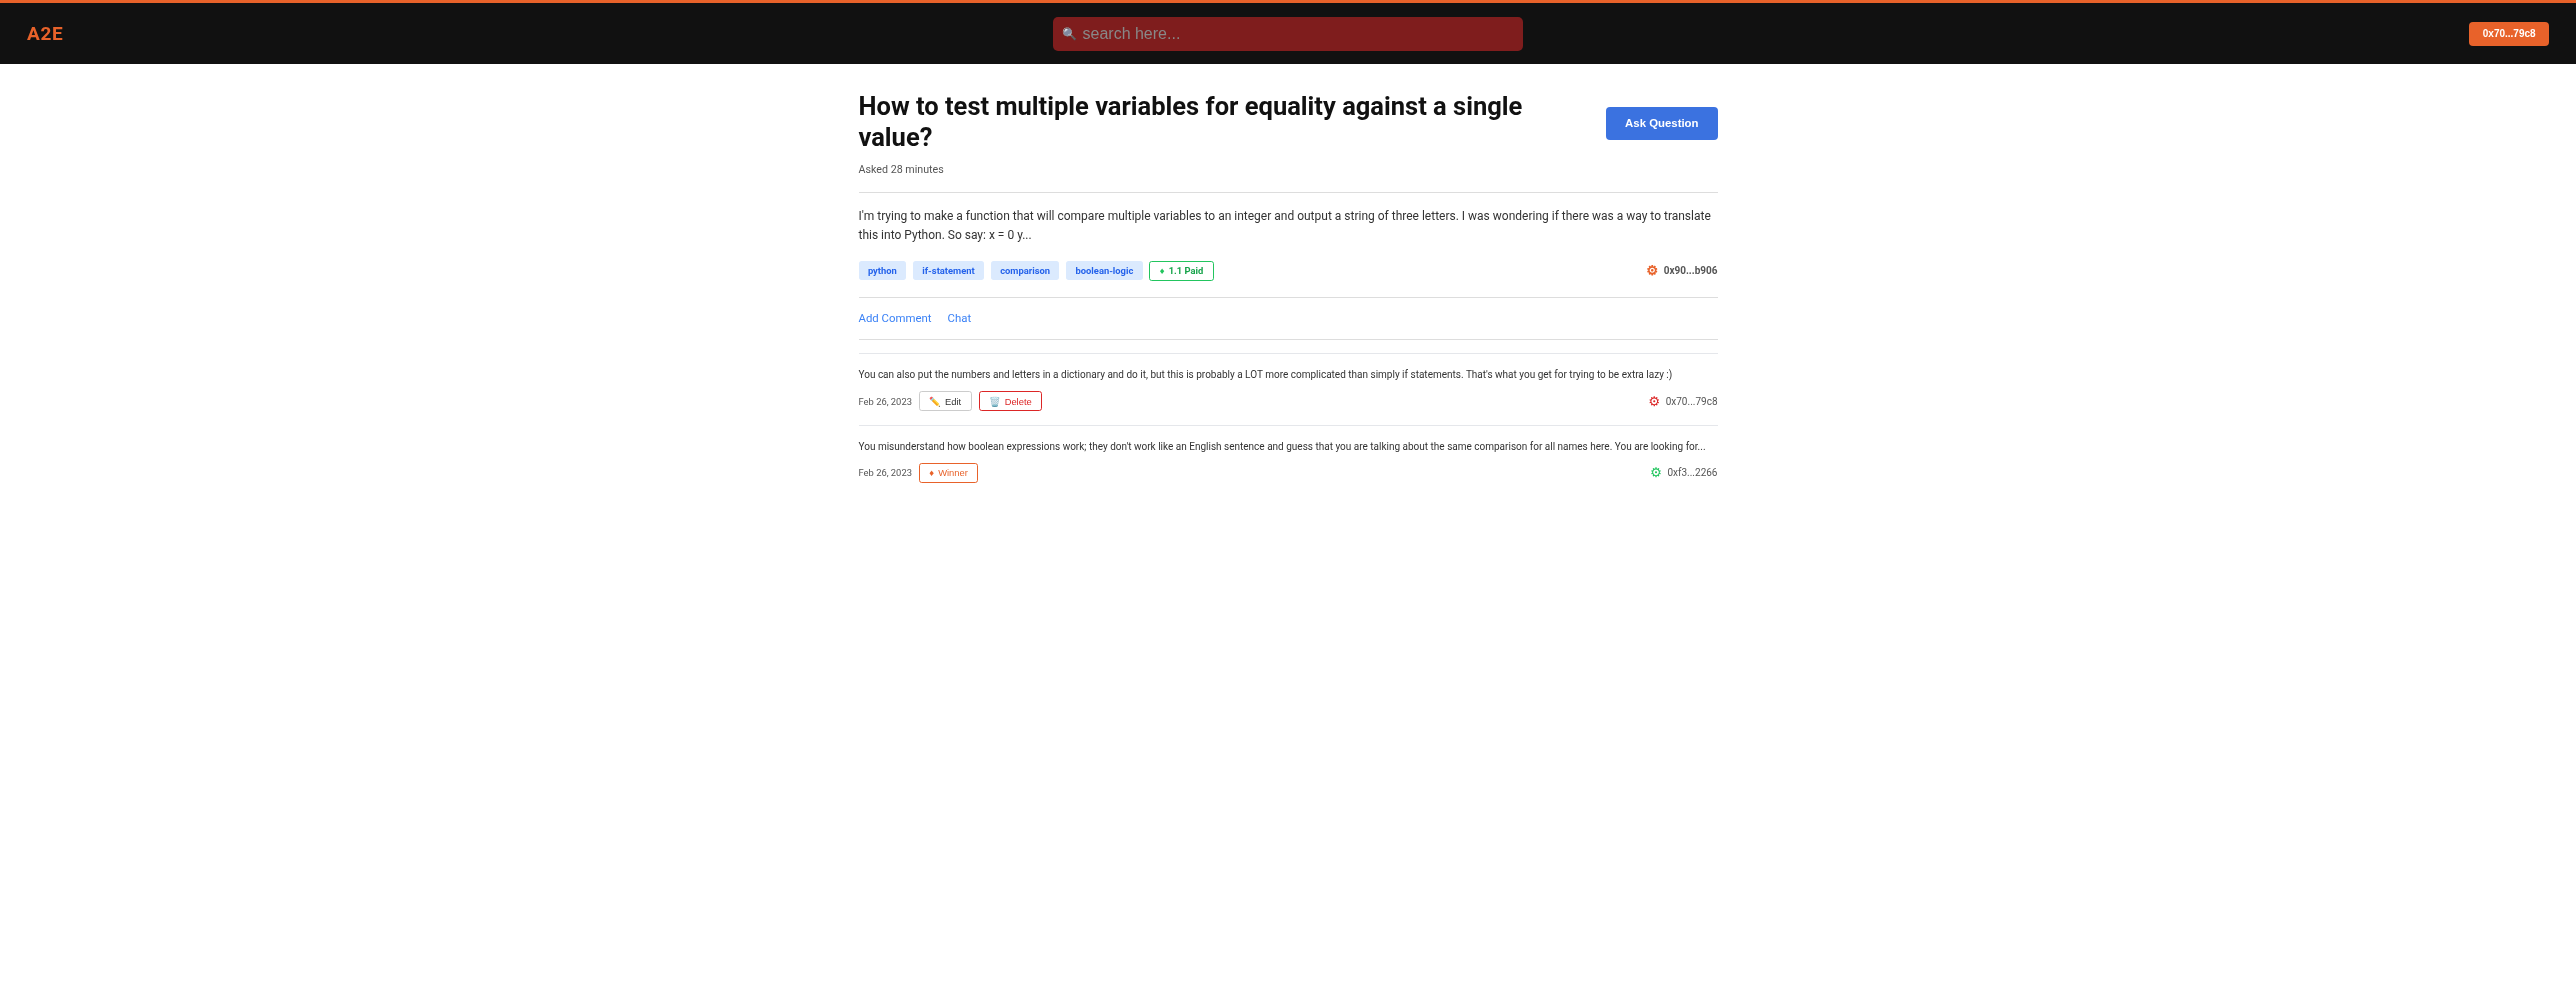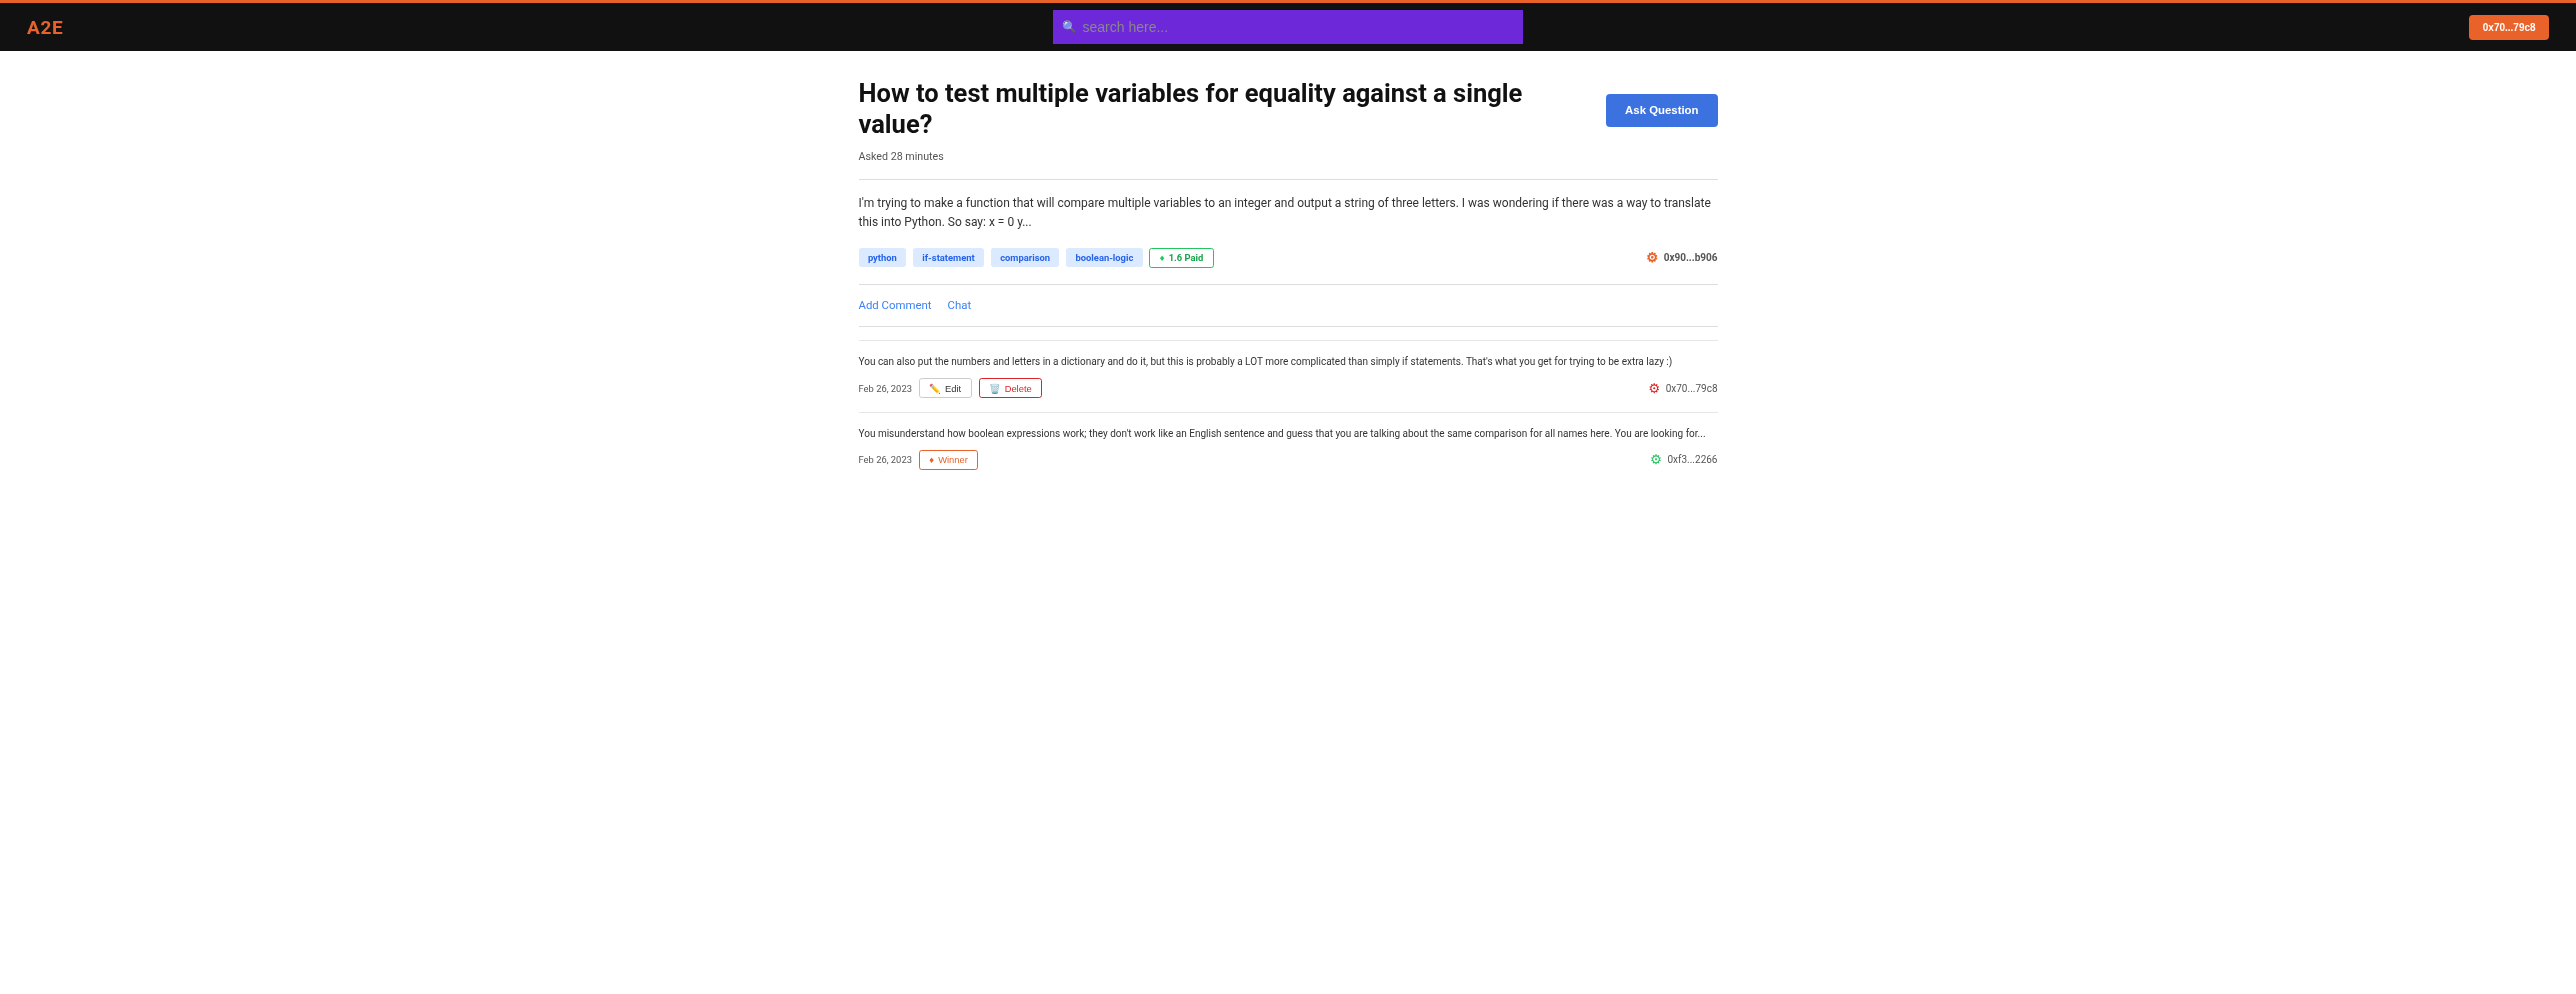--- a/index.html
+++ b/index.html
@@ -11,21 +11,21 @@
     body {
       font-family: -apple-system, BlinkMacSystemFont, 'Segoe UI', Roboto, sans-serif;
       background: #ffffff;
       color: #1a1a1a;
       font-size: 10.7px;
     }
 
     
     .header {
       background: #111111;
-      height: 48px;
+      height: 61px;
       display: flex;
       align-items: center;
       padding: 0 27px;
       position: relative;
     }
 
     .logo {
       color: #ffffff;
       font-size: 19px;
       font-weight: 700;
@@ -52,26 +52,26 @@
     .search-icon-wrap {
       position: absolute;
       left: 9.4px;
       color: #888;
       font-size: 12px;
     }
 
     .search-input {
       width: 100%;
       height: 34px;
-      background: #6d28d9;
+      background: #7f1d1d;
       border: none;
-      border-radius: 0;
+      border-radius: 5px;
       padding: 0 10.7px 0 29.5px;
       color: #aaa;
-      font-size: 14px;
+      font-size: 16px;
       outline: none;
     }
 
     .search-input::placeholder {
       color: #888;
     }
 
     .header-right {
       margin-left: auto;
     }
@@ -333,21 +333,21 @@
   <p class="question-body">I'm trying to make a function that will compare multiple variables to an integer and output a string of three letters. I was wondering if there was a way to translate this into Python. So say: x = 0 y...</p>
 
   <div class="tags-row">
     <span class="tag">python</span>
     <span class="tag">if-statement</span>
     <span class="tag">comparison</span>
     <span class="tag">boolean-logic</span>
 
     <span class="paid-badge">
       <span class="paid-icon">♦</span>
-      <span>1.6 Paid</span>
+      <span>1.1 Paid</span>
     </span>
 
     <div class="answerer-info">
       <span class="avatar-icon avatar-orange">⚙</span>
       <span>0x90...b906</span>
     </div>
   </div>
 
   <hr class="divider">
 

